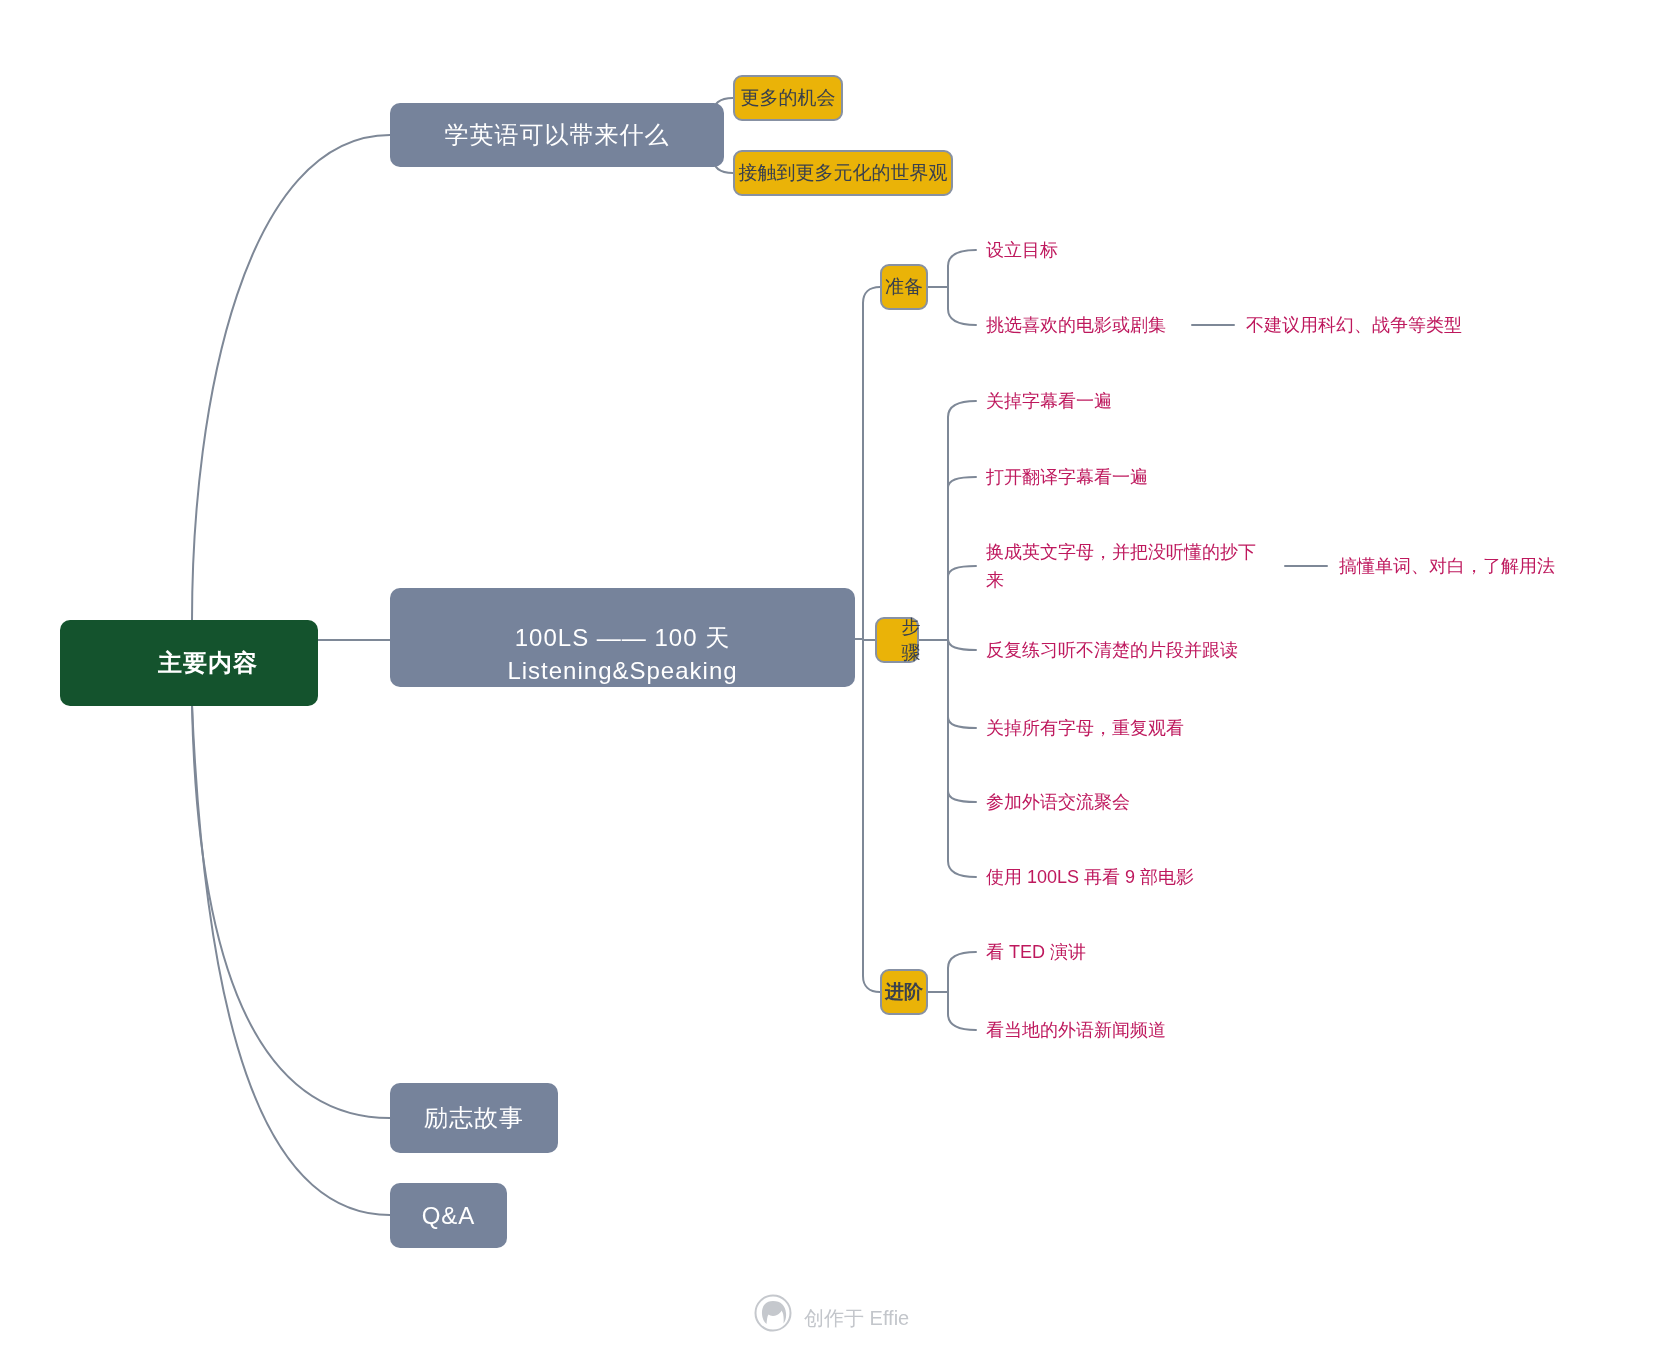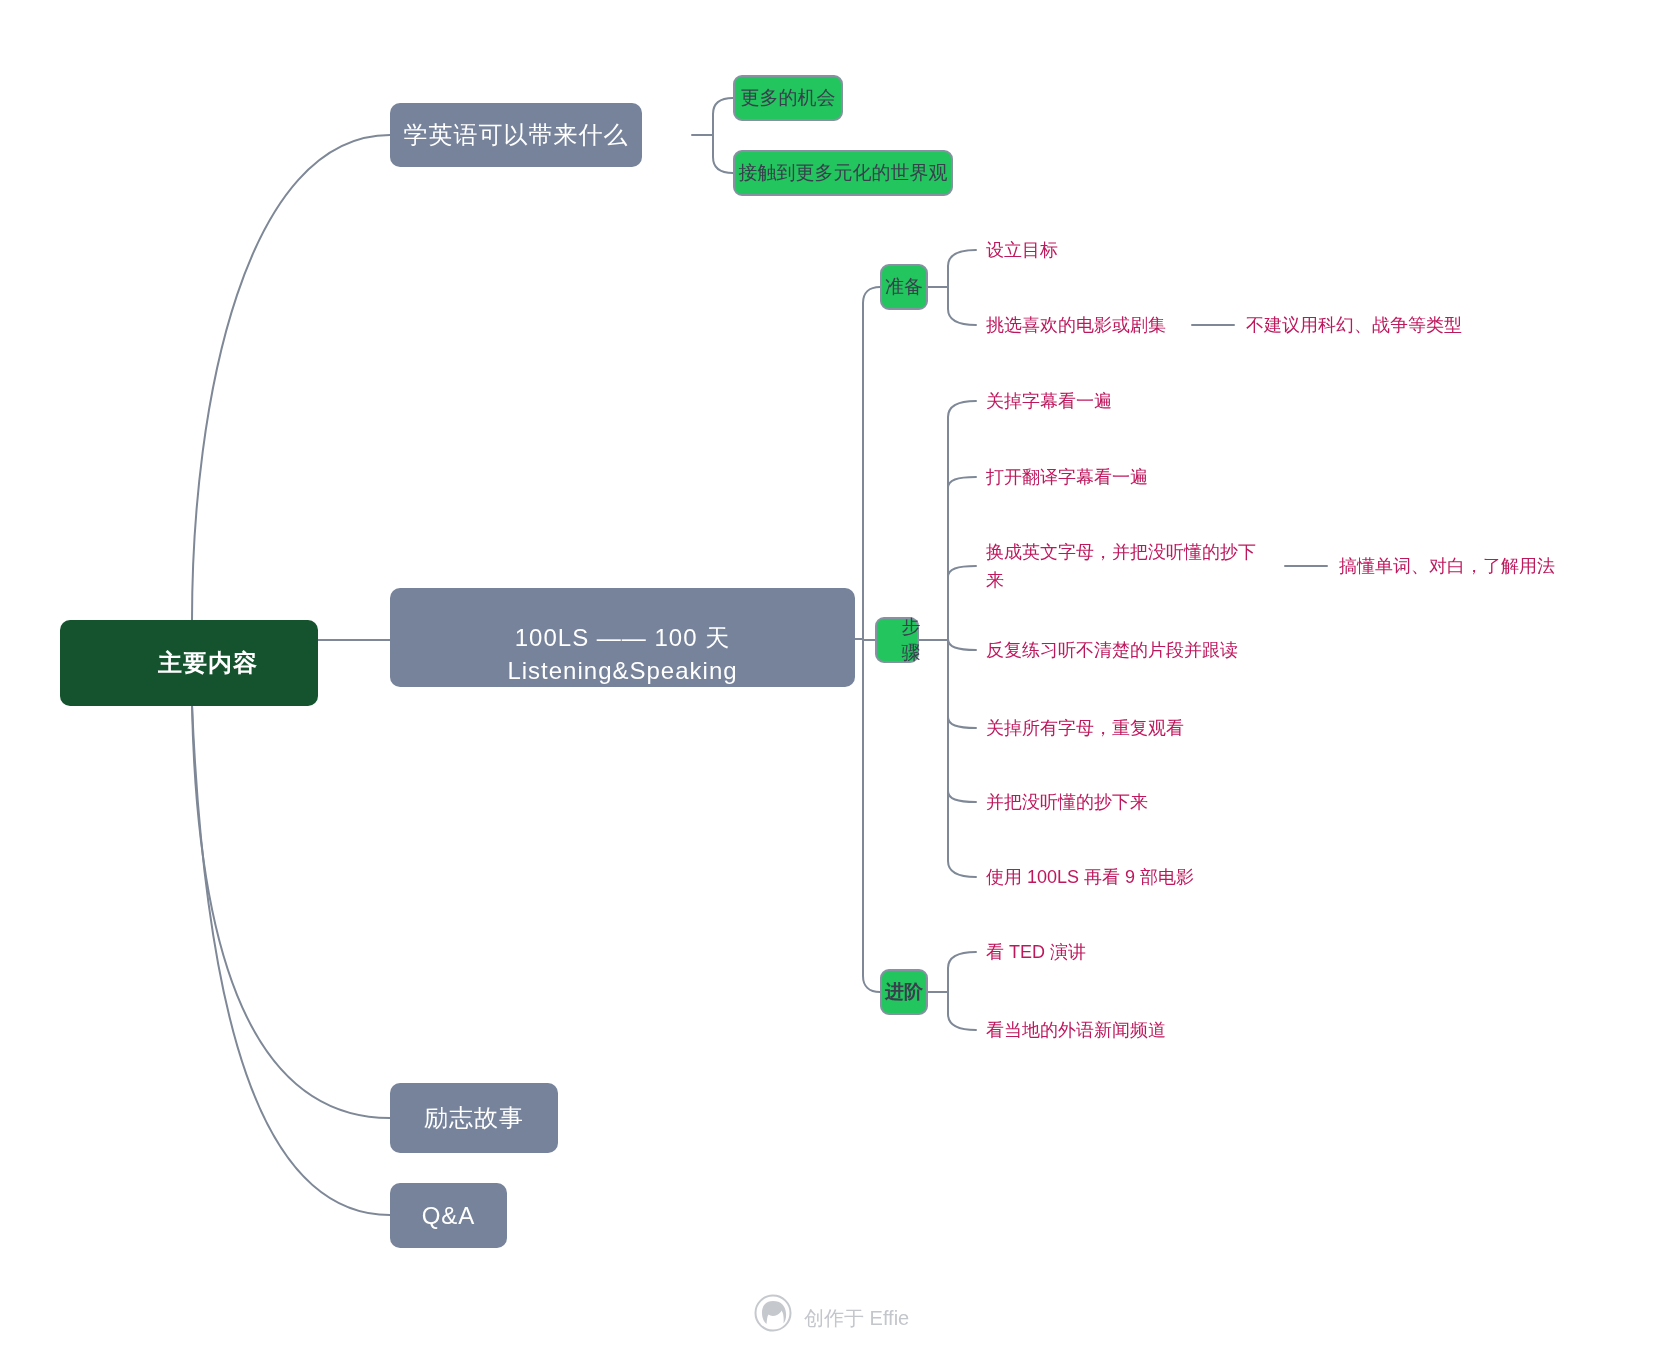--- a/index.html
+++ b/index.html
@@ -3,21 +3,21 @@
 <meta charset="utf-8">
 <style>
   html,body{margin:0;padding:0;background:#ffffff;}
   body{font-family:"Liberation Sans","DejaVu Sans",sans-serif;}
   #canvas{position:relative;width:1656px;height:1362px;background:#ffffff;overflow:hidden;}
   #connector-layer{position:absolute;left:0;top:0;z-index:0;}
   .node{position:absolute;z-index:1;display:flex;align-items:center;justify-content:center;box-sizing:border-box;}
   .node-root{background:#14532d;color:#ffffff;border-radius:10px;font-size:24px;font-weight:bold;letter-spacing:1px;padding-left:38px;}
   .node-branch{background:#76839B;color:#ffffff;border-radius:10px;font-size:24px;letter-spacing:1px;}
   .node-branch.two-line{flex-direction:column;line-height:33px;justify-content:flex-end;}
-  .node-outline{background:#22c55e;border:2px solid #8791A3;border-radius:9px;color:#39404D;font-size:19px;}
+  .node-outline{background:#eab308;border:2px solid #8791A3;border-radius:9px;color:#39404D;font-size:19px;}
   .leaf{position:absolute;z-index:1;color:#be185d;font-size:18px;line-height:28px;white-space:nowrap;}
   .leaf-wrap{white-space:normal;text-align:left;}
   .watermark{position:absolute;z-index:1;display:flex;align-items:flex-end;gap:12px;color:#C3C6CB;font-size:20px;}
 </style>
 </head>
 <body>
 
 <div id="canvas">
 
   <svg id="connector-layer" width="1656" height="1362" viewBox="0 0 1656 1362">
@@ -51,21 +51,21 @@
 
       <path d="M1192 325 L1234 325"></path>
       <path d="M1285 566 L1327 566"></path>
     </g>
   </svg>
 
   <div class="node node-root" style="left:60px;top:620px;width:258px;height:86px;">
     <span>主要内容</span>
   </div>
 
-  <div class="node node-branch" style="left:390px;top:103px;width:252px;height:64px;">
+  <div class="node node-branch" style="left:390px;top:103px;width:334px;height:64px;">
     <span>学英语可以带来什么</span>
   </div>
   <div class="node node-outline" style="left:733px;top:75px;width:110px;height:46px;">
     <span>更多的机会</span>
   </div>
   <div class="node node-outline" style="left:733px;top:150px;width:220px;height:46px;">
     <span>接触到更多元化的世界观</span>
   </div>
 
   <div class="node node-branch two-line" style="left:390px;top:588px;width:465px;height:99px;">
@@ -82,21 +82,21 @@
 
   <div class="node node-outline" style="left:875px;top:617px;width:44px;height:46px;padding-left:28px;">
     <span>步骤</span>
   </div>
   <div class="leaf" style="left:986px;top:387px;">关掉字幕看一遍</div>
   <div class="leaf" style="left:986px;top:463px;">打开翻译字幕看一遍</div>
   <div class="leaf leaf-wrap" style="left:986px;top:538px;width:280px;">换成英文字母，并把没听懂的抄下来</div>
   <div class="leaf" style="left:1339px;top:552px;">搞懂单词、对白，了解用法</div>
   <div class="leaf" style="left:986px;top:636px;">反复练习听不清楚的片段并跟读</div>
   <div class="leaf" style="left:986px;top:714px;">关掉所有字母，重复观看</div>
-  <div class="leaf" style="left:986px;top:788px;">并把没听懂的抄下来</div>
+  <div class="leaf" style="left:986px;top:788px;">参加外语交流聚会</div>
   <div class="leaf" style="left:986px;top:863px;">使用 100LS 再看 9 部电影</div>
 
   <div class="node node-outline" style="left:880px;top:969px;width:48px;height:46px;font-weight:bold;">
     <span>进阶</span>
   </div>
   <div class="leaf" style="left:986px;top:938px;">看 TED 演讲</div>
   <div class="leaf" style="left:986px;top:1016px;">看当地的外语新闻频道</div>
 
   <div class="node node-branch" style="left:390px;top:1083px;width:168px;height:70px;">
     <span>励志故事</span>

